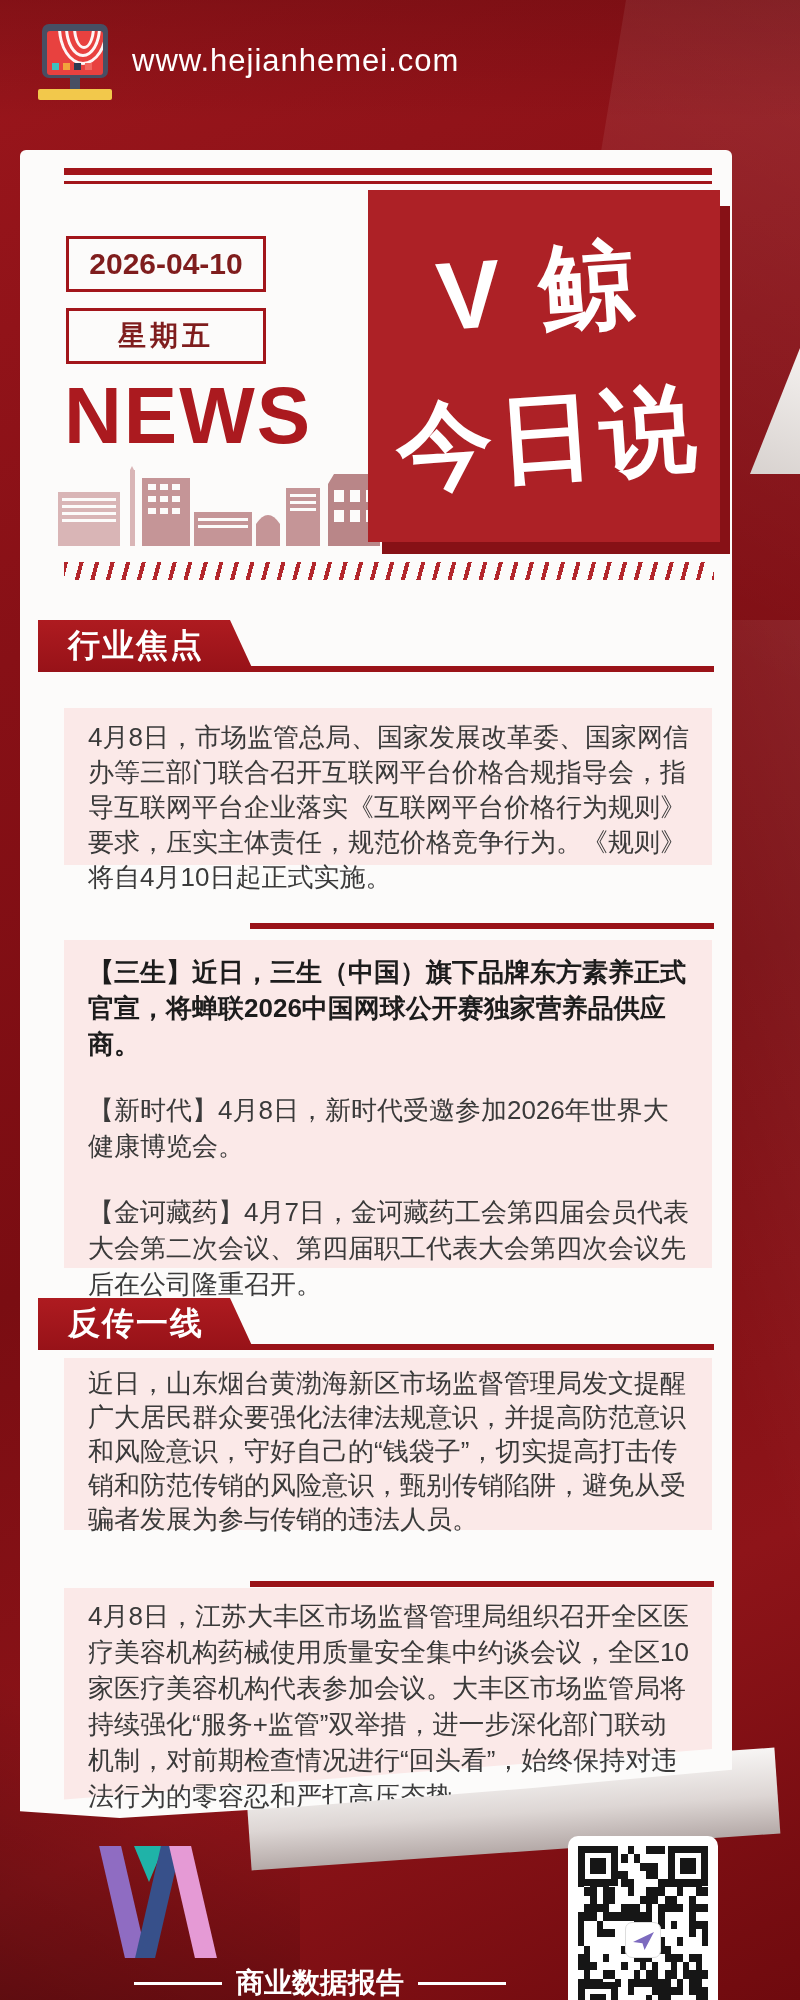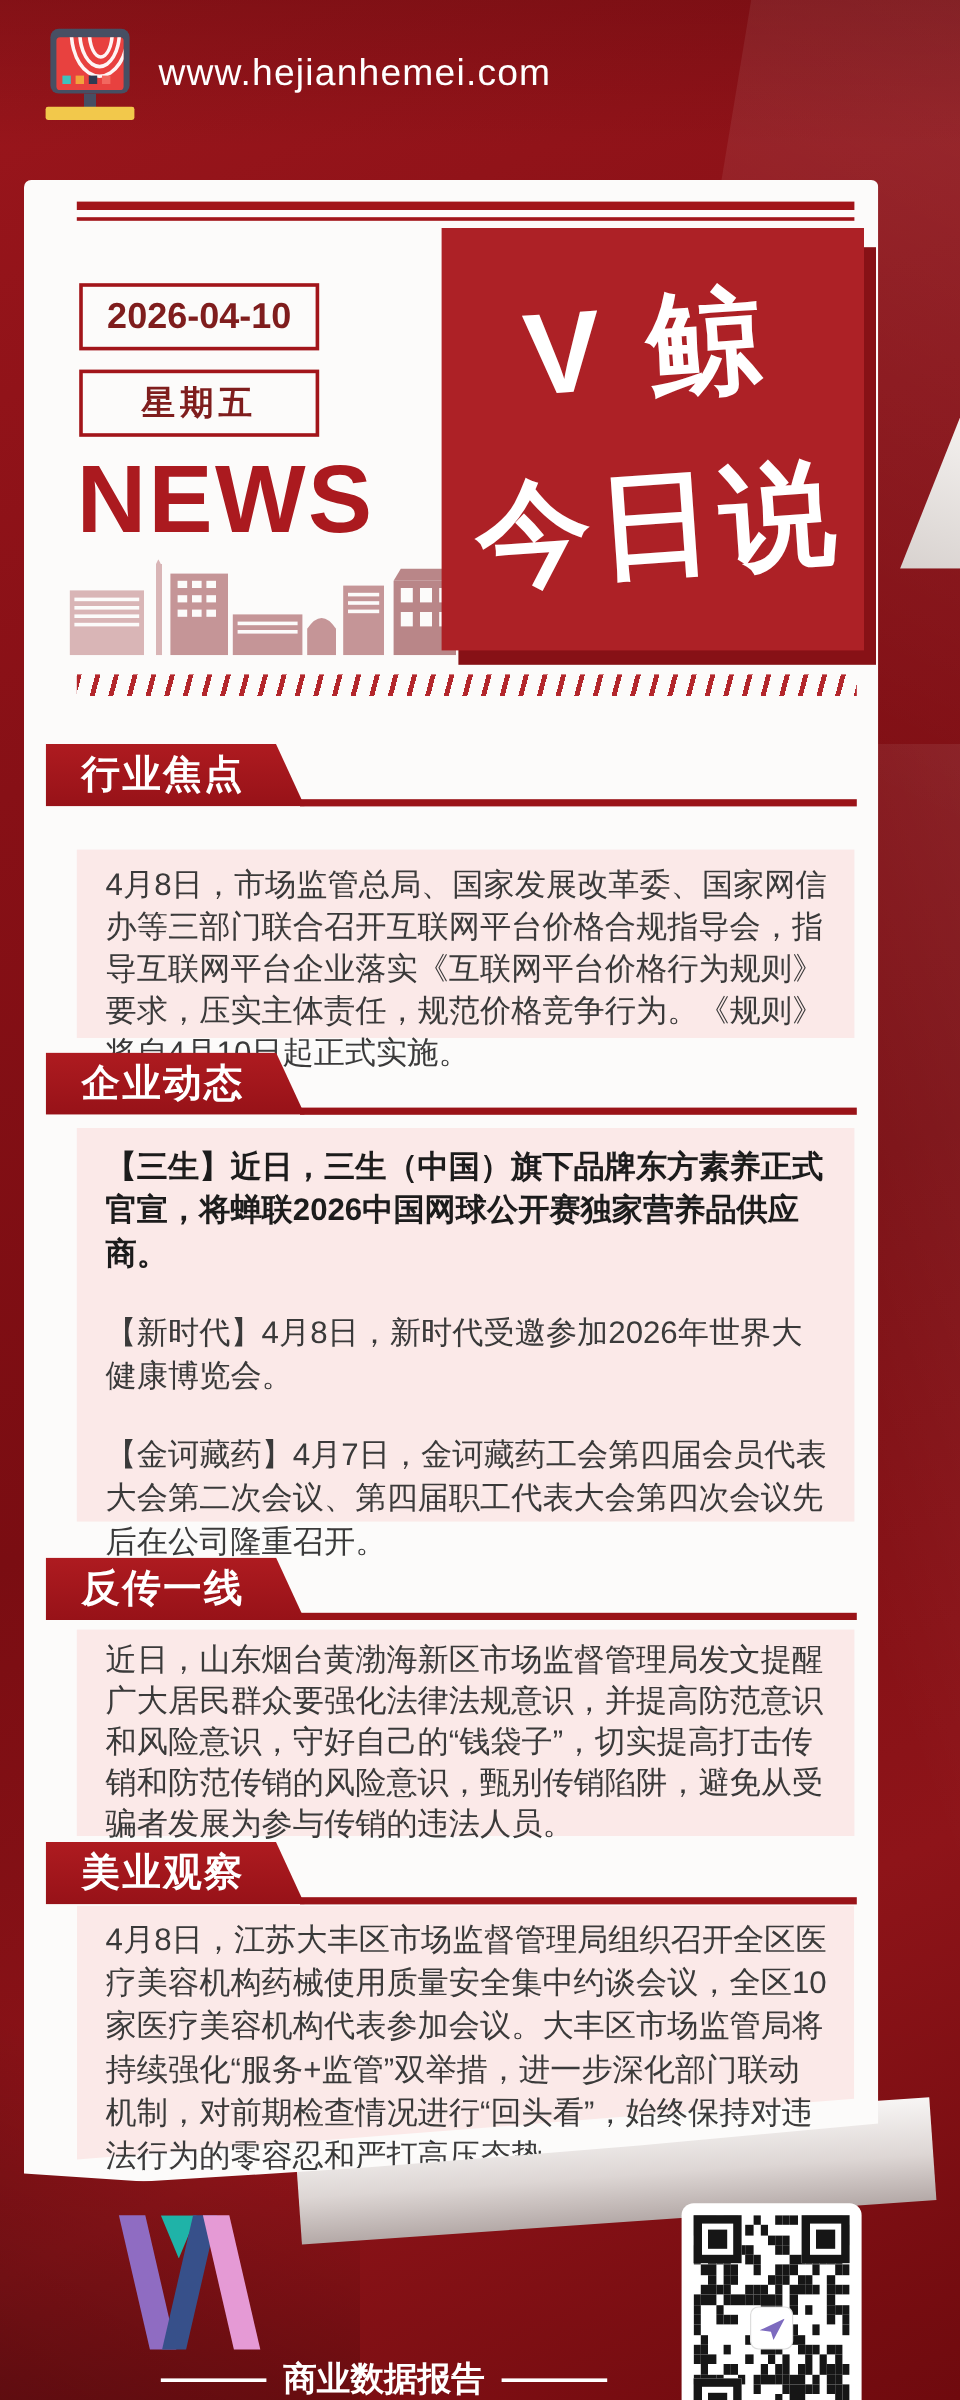--- a/index.html
+++ b/index.html
@@ -213,39 +213,37 @@
 
     <div class="banner-row b1">
       <div class="tab">行业焦点</div>
       <div class="tab-line"></div>
     </div>
     <div class="pinkbox box1">
       <p>4月8日，市场监管总局、国家发展改革委、国家网信办等三部门联合召开互联网平台价格合规指导会，指导互联网平台企业落实《互联网平台价格行为规则》要求，压实主体责任，规范价格竞争行为。《规则》将自4月10日起正式实施。</p>
     </div>
 
     <div class="banner-row b2">
-      <div class="tab">企业动态</div>
       <div class="tab-line"></div>
     </div>
     <div class="pinkbox box2">
       <p class="bold">【三生】近日，三生（中国）旗下品牌东方素养正式官宣，将蝉联2026中国网球公开赛独家营养品供应商。</p>
       <p>【新时代】4月8日，新时代受邀参加2026年世界大健康博览会。</p>
       <p>【金诃藏药】4月7日，金诃藏药工会第四届会员代表大会第二次会议、第四届职工代表大会第四次会议先后在公司隆重召开。</p>
     </div>
 
     <div class="banner-row b3">
       <div class="tab">反传一线</div>
       <div class="tab-line"></div>
     </div>
     <div class="pinkbox box3">
       <p>近日，山东烟台黄渤海新区市场监督管理局发文提醒广大居民群众要强化法律法规意识，并提高防范意识和风险意识，守好自己的“钱袋子”，切实提高打击传销和防范传销的风险意识，甄别传销陷阱，避免从受骗者发展为参与传销的违法人员。</p>
     </div>
 
     <div class="banner-row b4">
-      <div class="tab">美业观察</div>
       <div class="tab-line"></div>
     </div>
     <div class="content4">
       <div class="bg"></div>
       <p>4月8日，江苏大丰区市场监督管理局组织召开全区医疗美容机构药械使用质量安全集中约谈会议，全区10家医疗美容机构代表参加会议。大丰区市场监管局将持续强化“服务+监管”双举措，进一步深化部门联动机制，对前期检查情况进行“回头看”，始终保持对违法行为的零容忍和严打高压态势。</p>
     </div>
   </div>
 
   <div class="brand-logo">
     <div class="bar v1"></div>

